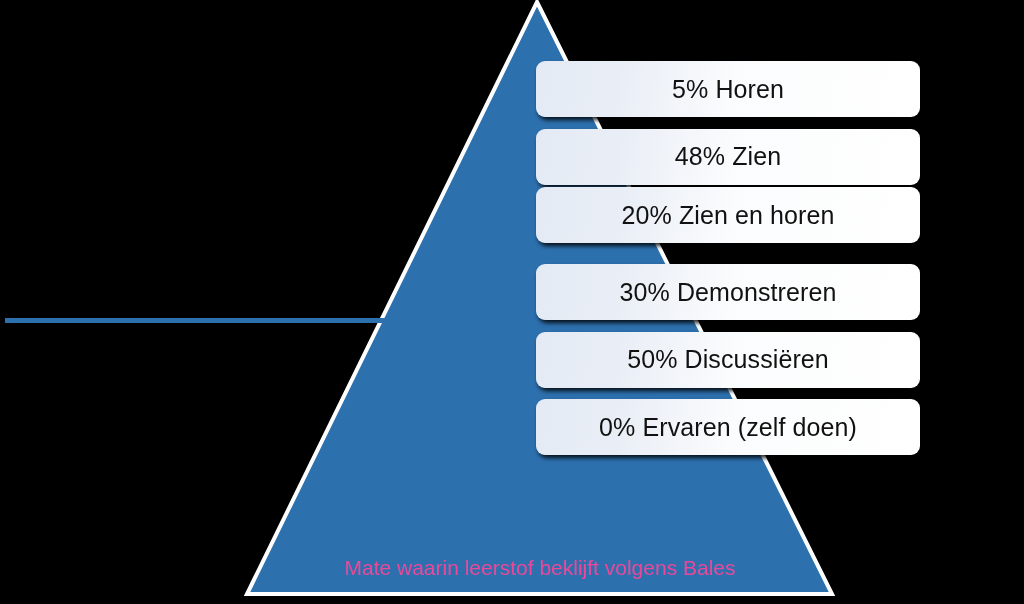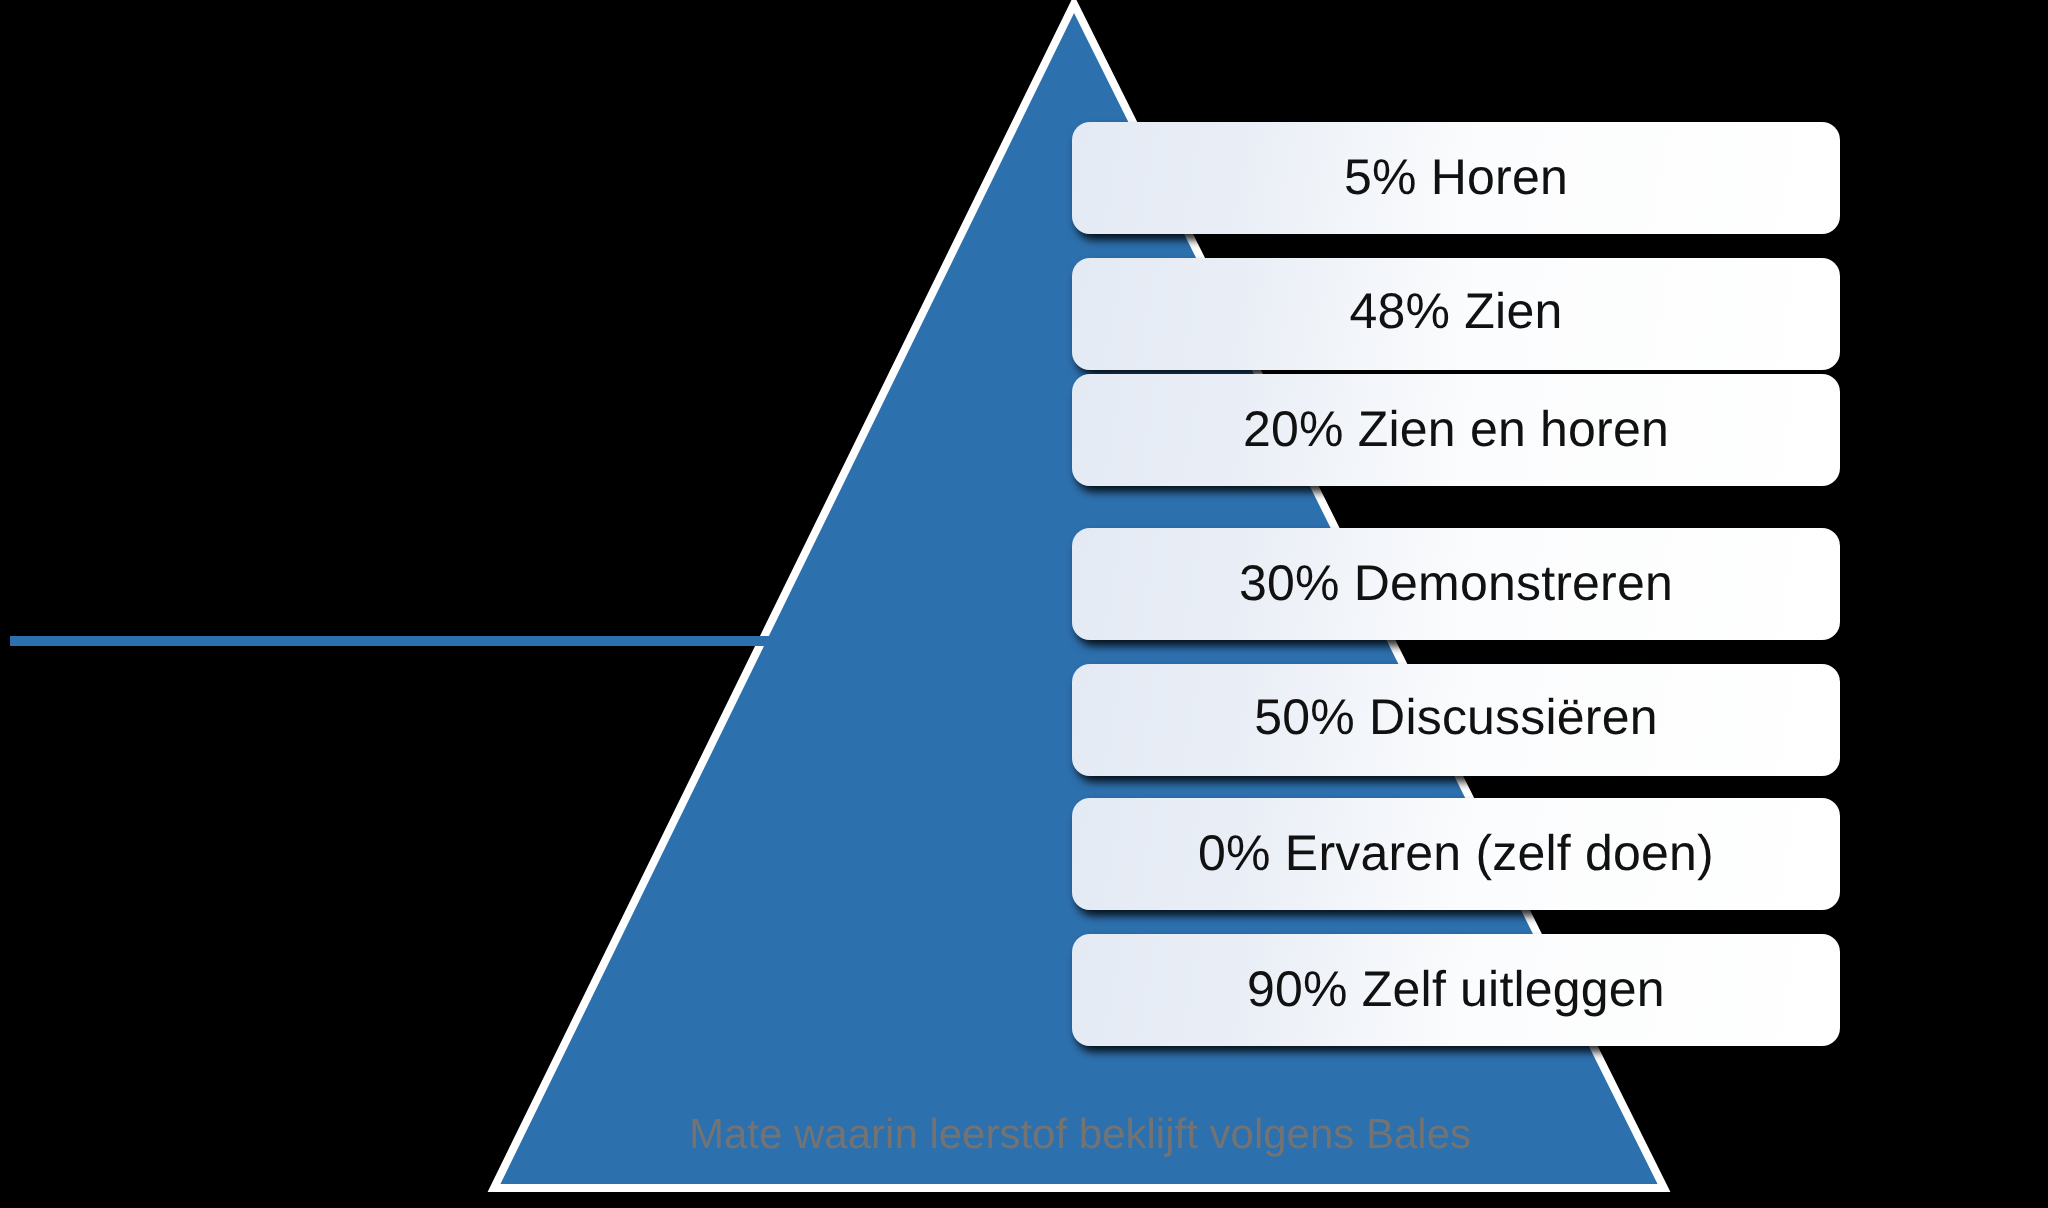--- a/index.html
+++ b/index.html
@@ -69,21 +69,21 @@
 
   
   #caption {
     position: absolute;
     left: 247px;
     top: 557px;
     width: 586px;
     text-align: center;
     font-family: "Liberation Sans", sans-serif;
     font-size: 21px;
-    color: #737373;
+    color: #ec4899;
     white-space: nowrap;
     line-height: 1;
   }
 </style>
 </head>
 <body>
 
 <div id="stage">
 
   <svg id="pyramid-layer" viewBox="0 0 1024 604" width="1024" height="604" xmlns="http://www.w3.org/2000/svg">
@@ -104,20 +104,17 @@
     </div>
     <div class="row" style="top:203.0px;">
       <span class="row-label">30% Demonstreren</span>
     </div>
     <div class="row" style="top:270.7px;">
       <span class="row-label">50% Discussiëren</span>
     </div>
     <div class="row" style="top:338.3px;">
       <span class="row-label">0% Ervaren (zelf doen)</span>
     </div>
-    <div class="row" style="top:406.0px;">
-      <span class="row-label">90% Zelf uitleggen</span>
-    </div>
   </div>
 
   <div id="caption">Mate waarin leerstof beklijft volgens Bales</div>
 
 </div>
 
 </body></html>

